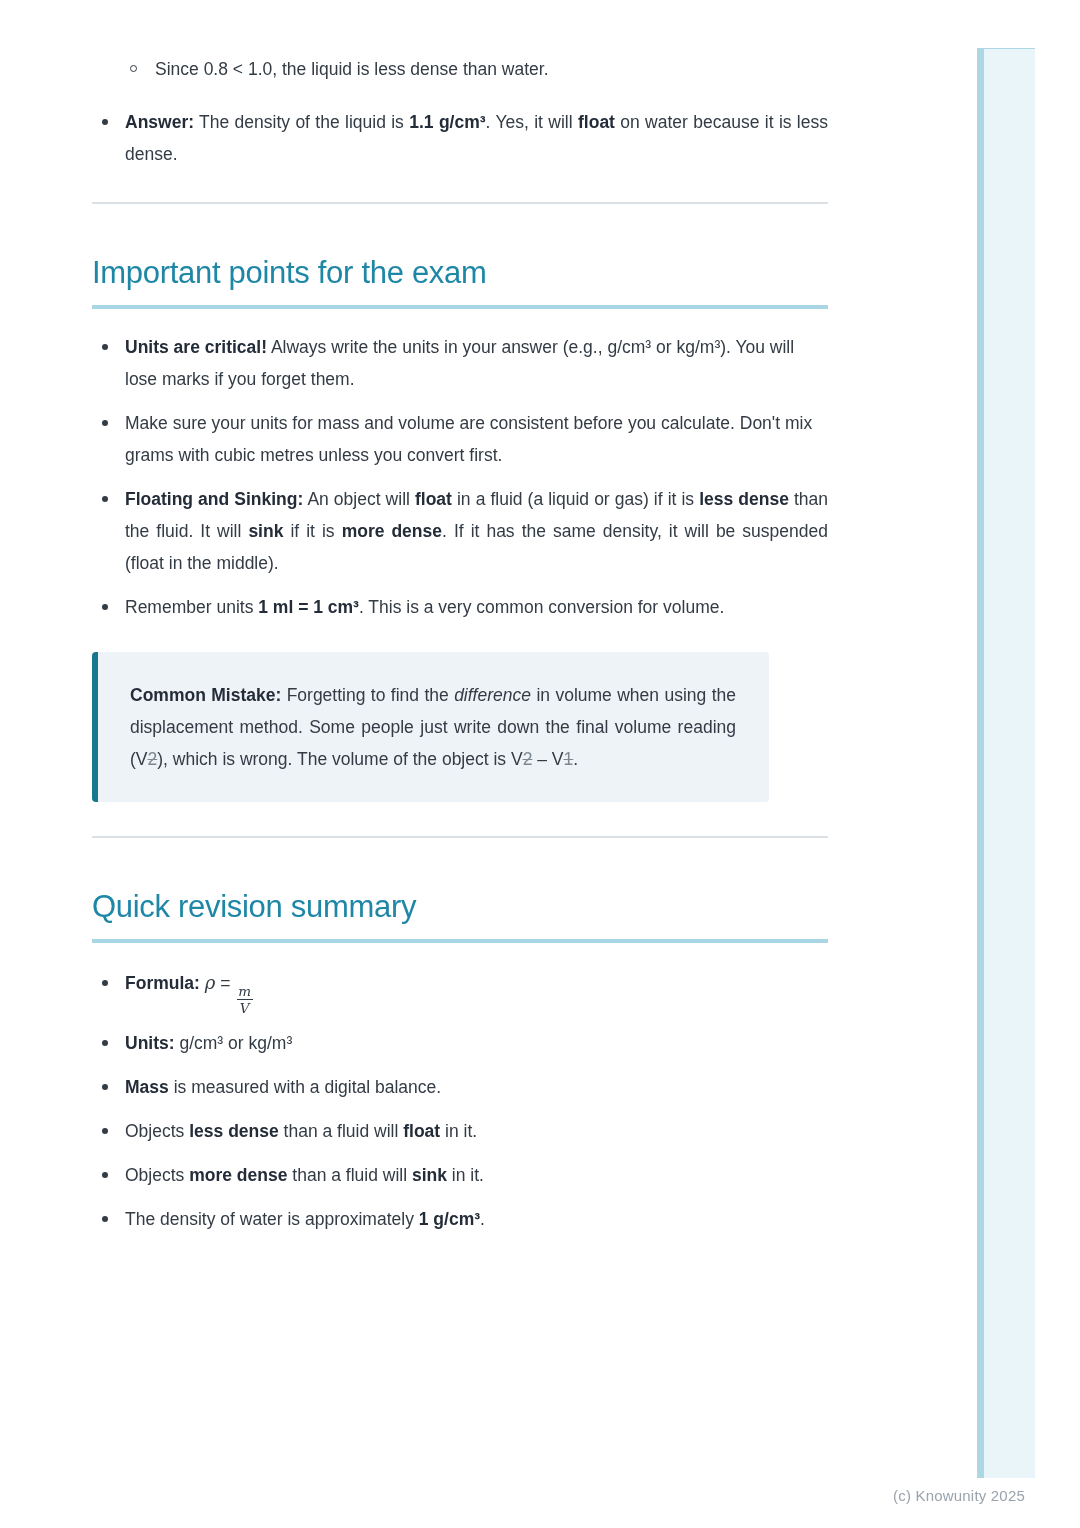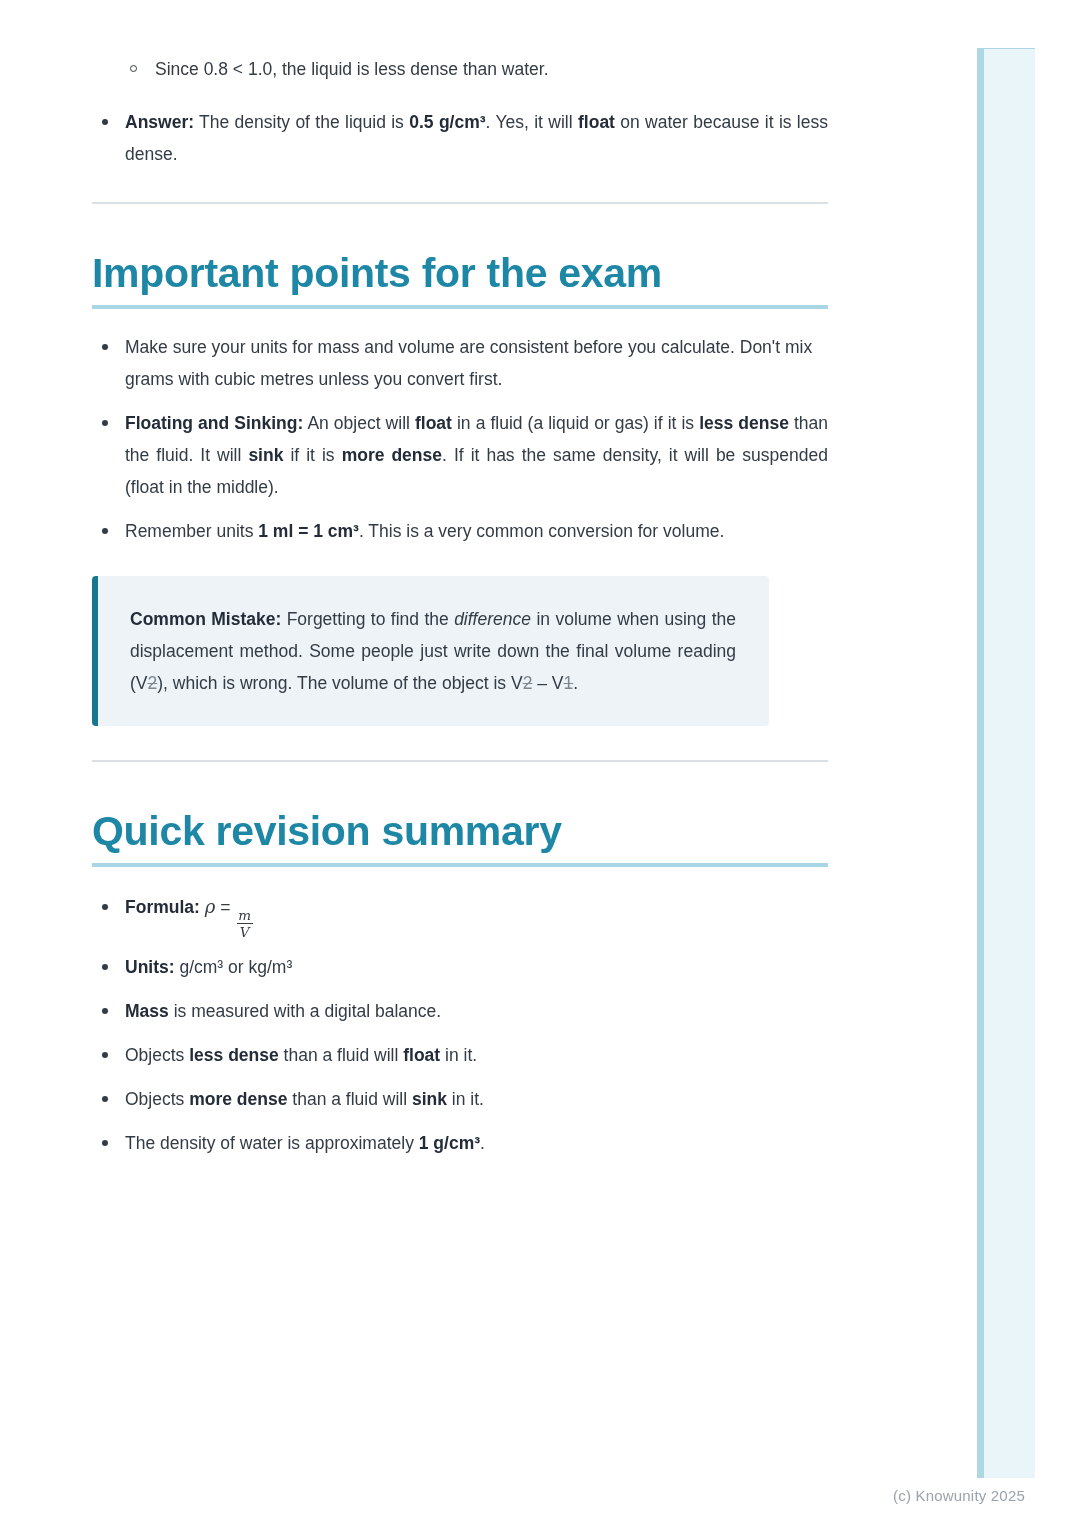--- a/index.html
+++ b/index.html
@@ -84,22 +84,22 @@
   }
   .justify{text-align:justify;}
   .divider{
     border:none;height:2px;
     background:var(--divider-color);
     margin-top:32px;width:736px;
   }
   .divider.d2{margin-top:34px;}
   h2.section-heading{
     margin-top:50px;
-    font-size:41px;line-height:38px;
-    font-weight:700;letter-spacing:-.3px;
+    font-size:31px;line-height:38px;
+    font-weight:400;letter-spacing:-.3px;
     color:var(--heading-color);
   }
   .heading-rule{
     margin-top:13px;height:4px;width:736px;
     background:var(--heading-rule-color);
   }
   .mt-list{margin-top:22px;}
   .mt-list-2{margin-top:24px;}
   .callout{
     margin-top:29px;width:677px;
@@ -120,30 +120,34 @@
   <div class="content">
     <div class="inner">
 
       <ul class="blist intro">
           <li class="sub">
             <span class="marker"></span>
             <div><span>Since 0.8 &lt; 1.0, the liquid is less dense than water.</span></div>
           </li>
           <li>
             <span class="marker"></span>
-            <div class="justify"><span class="b">Answer:</span><span> The density of the liquid is </span><span class="b">0.5 g/cm³</span><span>. Yes, it will </span><span class="b">float</span><span> on water because it is less dense.</span></div>
+            <div class="justify"><span class="b">Answer:</span><span> The density of the liquid is </span><span class="b">1.1 g/cm³</span><span>. Yes, it will </span><span class="b">float</span><span> on water because it is less dense.</span></div>
           </li>
         </ul>
 
       <hr class="divider">
 
       <h2 class="section-heading">Important points for the exam</h2>
       <div class="heading-rule"></div>
 
       <ul class="blist mt-list">
+          <li>
+            <span class="marker"></span>
+            <div><span class="b">Units are critical!</span><span> Always write the units in your answer (e.g., g/cm³ or kg/m³). You will lose marks if you forget them.</span></div>
+          </li>
           <li>
             <span class="marker"></span>
             <div><span>Make sure your units for mass and volume are consistent before you calculate. Don't mix grams with cubic metres unless you convert first.</span></div>
           </li>
           <li>
             <span class="marker"></span>
             <div class="justify"><span class="b">Floating and Sinking:</span><span> An object will </span><span class="b">float</span><span> in a fluid (a liquid or gas) if it is </span><span class="b">less dense</span><span> than the fluid. It will </span><span class="b">sink</span><span> if it is </span><span class="b">more dense</span><span>. If it has the same density, it will be suspended (float in the middle).</span></div>
           </li>
           <li>
             <span class="marker"></span>

